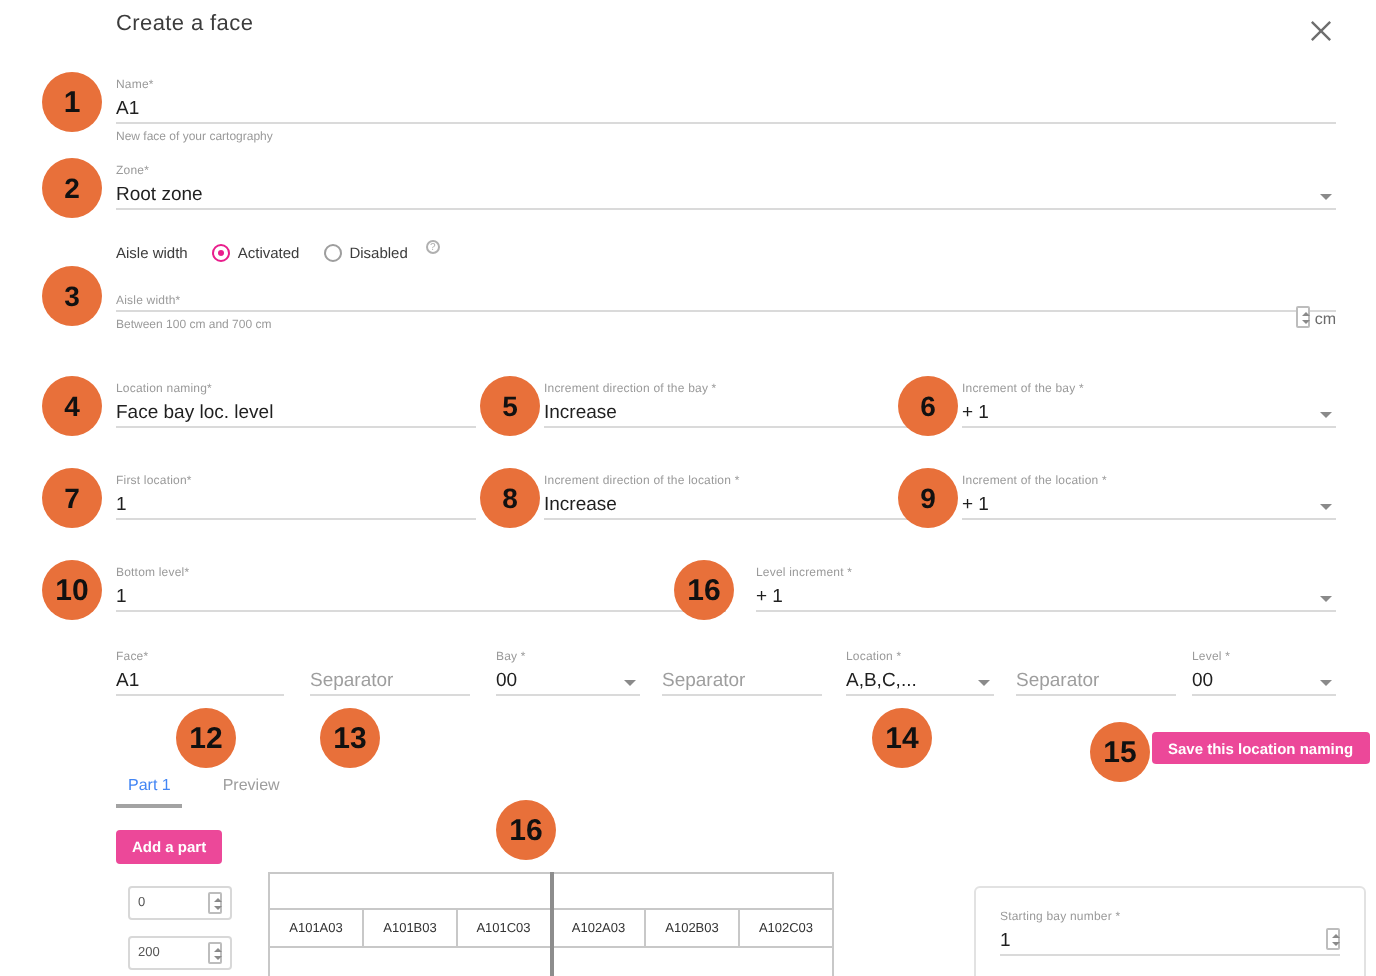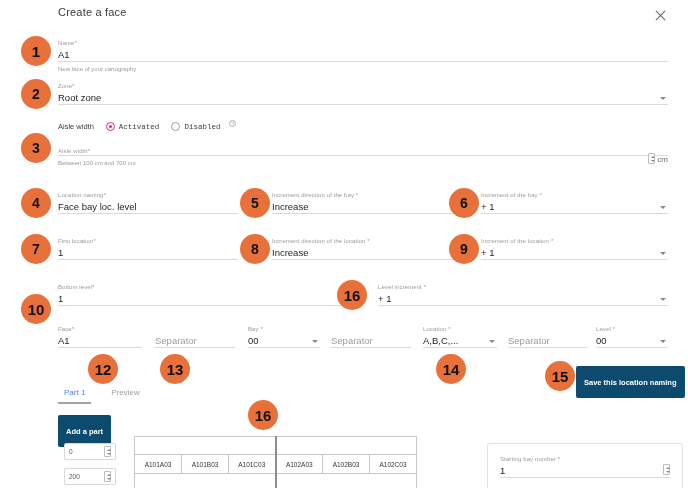--- a/index.html
+++ b/index.html
@@ -82,44 +82,44 @@
   }
   .spin::before { top:1.5px; border-bottom:2.5px solid #8a8a8a; }
   .spin::after  { bottom:1.5px; border-top:2.5px solid #8a8a8a; }
 
   
   .radio-row {
     position:absolute; left:58px; top:122px;
     display:flex; align-items:center; gap:6px;
     font-size:7.5px; color:#3c3c3c;
   }
-  .radio-row .rg { display:flex; align-items:center; gap:4px; margin-left:6px;font-family:Liberation Mono, monospace; }
+  .radio-row .rg { display:flex; align-items:center; gap:4px; margin-left:6px; }
   .radio {
     width:9px; height:9px; border-radius:50%;
     border:1px solid #9e9e9e; position:relative; background:#fff;
   }
   .radio.on { border-color:#e91e8c; }
   .radio.on::after {
     content:""; position:absolute; left:2px; top:2px;
     width:3px; height:3px; border-radius:50%; background:#e91e8c;
   }
   .help-icon {
     width:7px; height:7px; border-radius:50%;
     border:1px solid #b0b0b0; color:#b0b0b0;
     font-size:5px; display:flex; align-items:center; justify-content:center;
     margin-left:3px; align-self:flex-start; margin-top:-2px;
   }
 
   
   .btn-primary {
     position:absolute;
-    background:#0c4a6e; color:#ffffff;
+    background:#ec4899; color:#ffffff;
     font-size:7.5px; font-weight:bold;
     border:none; border-radius:2px;
-    padding:16px 8px;
+    padding:0 8px;
     display:flex; align-items:center; justify-content:center;
     cursor:pointer; white-space:nowrap;
   }
 
   
   .tabs { position:absolute; left:58px; top:388px; display:flex; gap:14px; }
   .tab {
     font-size:8px; color:#9e9e9e; padding:0 6px 5px 6px;
     cursor:pointer; white-space:nowrap;
   }
@@ -176,21 +176,21 @@
 
   <div class="badge" style="left:21px; top:36px;">1</div>
   <div class="badge b2" style="left:21px; top:79px;">2</div>
   <div class="badge b2" style="left:21px; top:133px;">3</div>
   <div class="badge b2" style="left:21px; top:188px;">4</div>
   <div class="badge b2" style="left:240px; top:188px;">5</div>
   <div class="badge b2" style="left:449px; top:188px;">6</div>
   <div class="badge b2" style="left:21px; top:234px;">7</div>
   <div class="badge b2" style="left:240px; top:234px;">8</div>
   <div class="badge b2" style="left:449px; top:234px;">9</div>
-  <div class="badge" style="left:21px; top:294px;">10</div>
+  <div class="badge" style="left:21px; top:280px;">10</div>
   <div class="badge" style="left:337px; top:280px;">16</div>
   <div class="badge" style="left:88px; top:354px;">12</div>
   <div class="badge" style="left:160px; top:354px;">13</div>
   <div class="badge" style="left:436px; top:354px;">14</div>
   <div class="badge" style="left:545px; top:361px;">15</div>
   <div class="badge" style="left:248px; top:400px;">16</div>
 
   <div class="field" style="left:58px; top:39px; width:610px;">
     <div class="lbl">Name*</div>
     <div class="val">A1</div>

